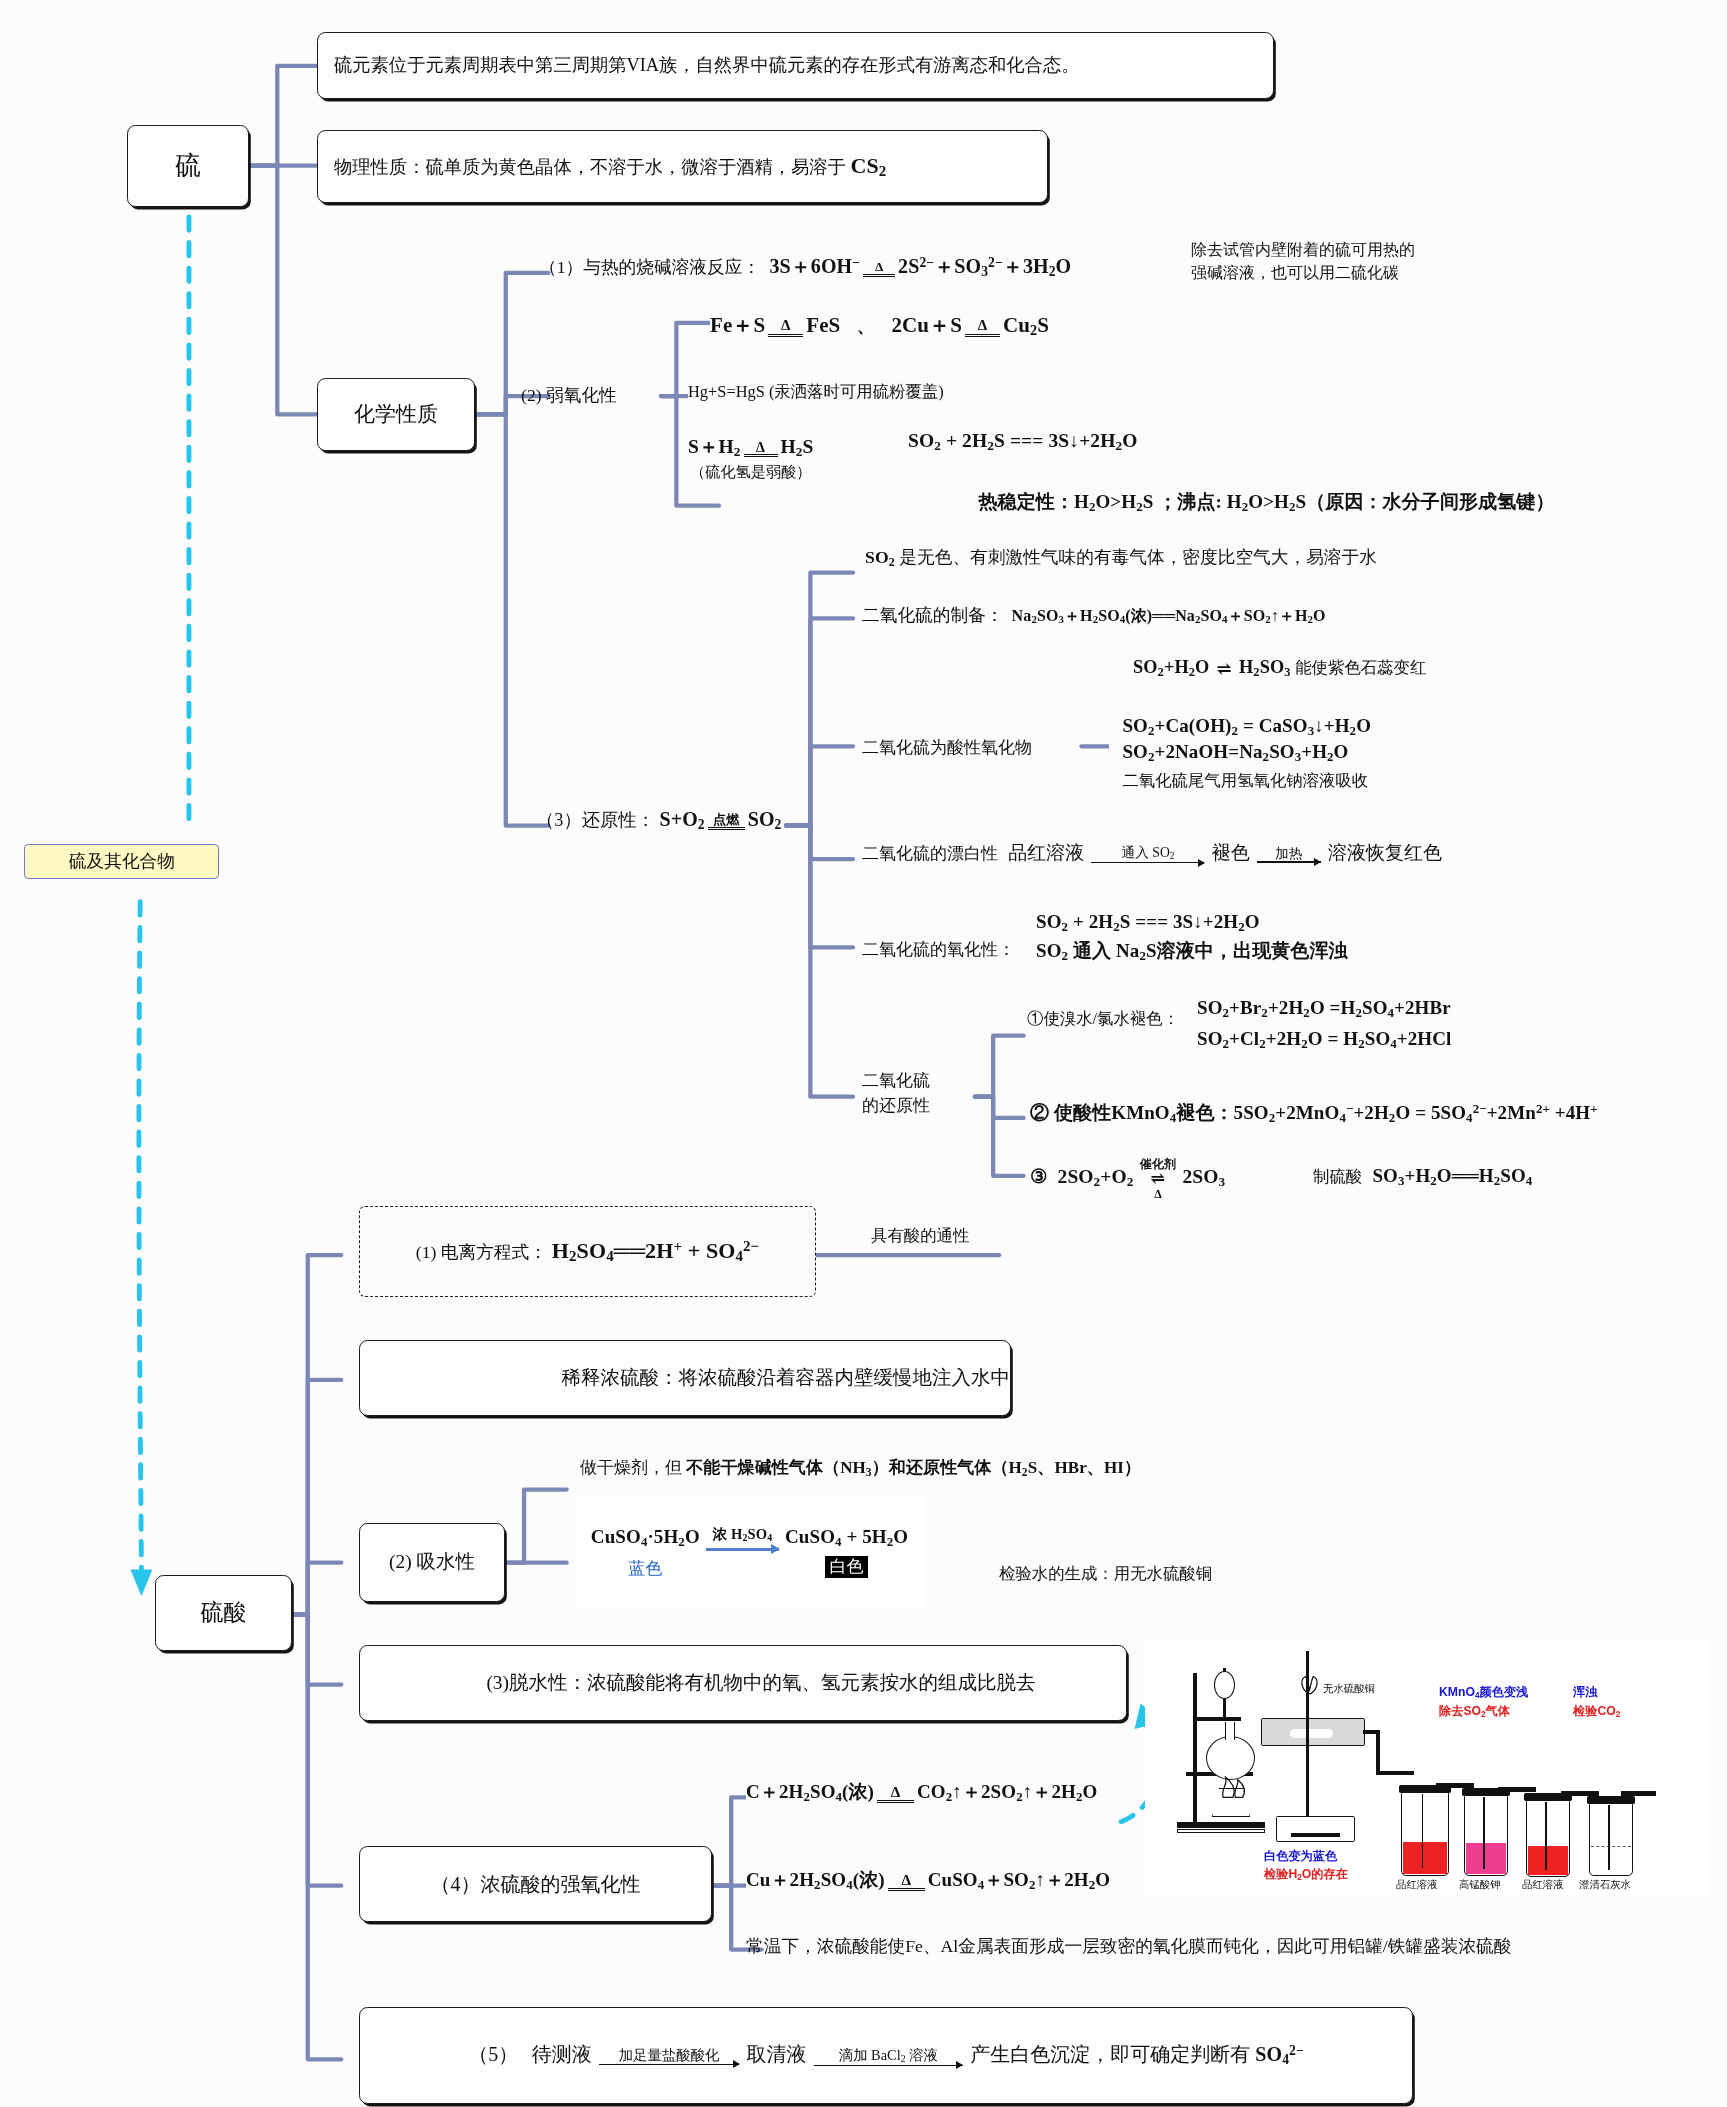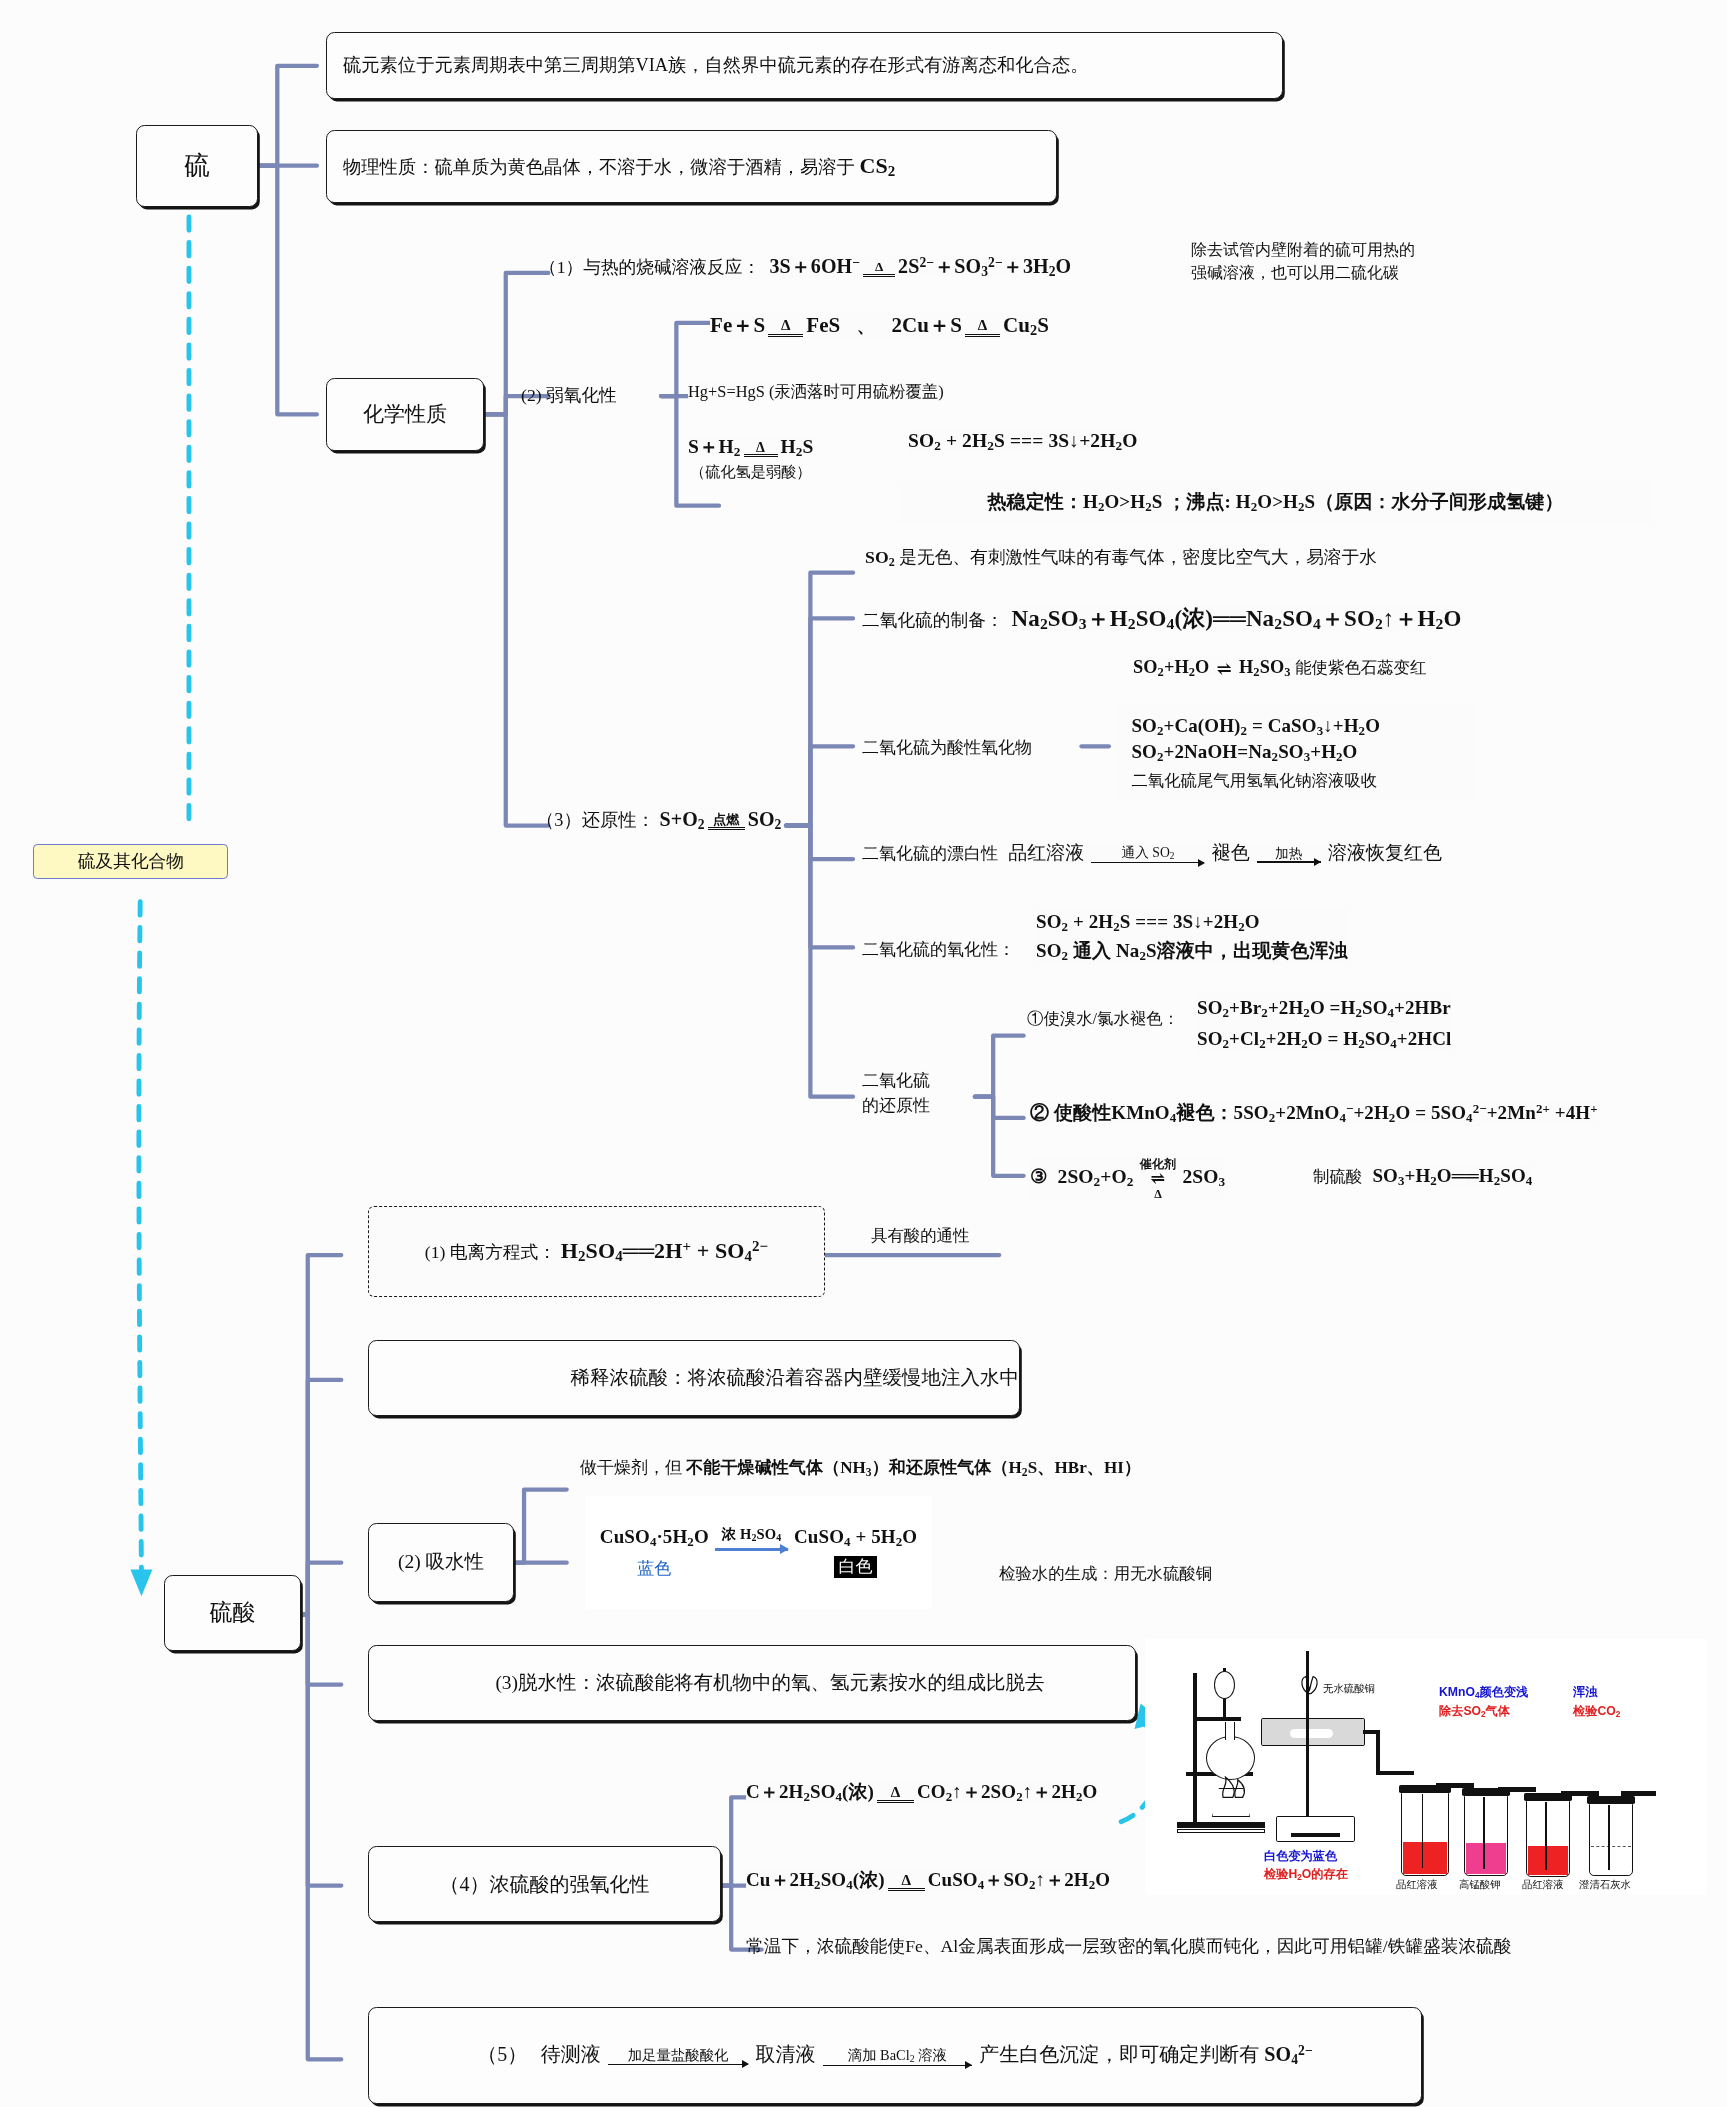--- a/index.html
+++ b/index.html
@@ -14,21 +14,20 @@
   }
   #canvas { position:absolute; left:0; top:0; width:1728px; height:2108px; }
   svg.links { position:absolute; left:0; top:0; width:1728px; height:2108px; pointer-events:none; }
 
   .node {
     position: absolute;
     background: #fdfdfd;
     display:flex; align-items:center; justify-content:center;
     text-align:center;
     line-height:1.35;
-    margin-left:9px;
   }
   
   .box-black {
     border: 1.8px solid #1a1a1a;
     border-radius: 8.5px;
     box-shadow: 2.4px 3px 0 -0.6px #141414;
   }
   
   .box-dash {
     border: 1.8px dashed #1a1a1a;
@@ -235,21 +234,21 @@
     </span>
   </div>
 
   <div class="lbl-text" style="left:865px; top:545px; font-size:17.7px;">
     <span class="eq">SO<sub>2</sub></span>
     <span class="cn" style="font-weight:normal;">是无色、有刺激性气味的有毒气体，密度比空气大，易溶于水</span>
   </div>
 
   <div class="lbl-text" style="left:862px; top:603px; font-size:17.7px;">
     <span class="cn">二氧化硫的制备：</span>
-    <span class="eq eq-bg" style="font-size:23px; margin-left:3.7px;">
+    <span class="eq eq-bg" style="font-size:16px; margin-left:3.7px;">
       Na<sub>2</sub>SO<sub>3</sub>＋H<sub>2</sub>SO<sub>4</sub>(浓)══Na<sub>2</sub>SO<sub>4</sub>＋SO<sub>2</sub>↑＋H<sub>2</sub>O
     </span>
   </div>
 
   <div class="lbl-text" style="left:1133px; top:657px; font-size:18.3px;">
     <span class="eq eq-bg">
       SO<sub>2</sub>+H<sub>2</sub>O <span class="equil">⇌</span> H<sub>2</sub>SO<sub>3</sub>
     </span>
     <span class="cn" style="font-size:16.4px;">能使紫色石蕊变红</span>
   </div>

